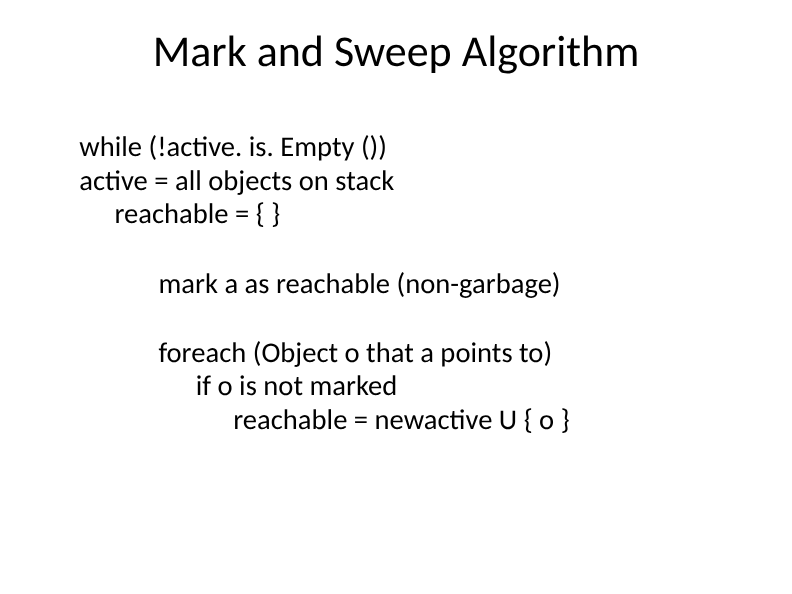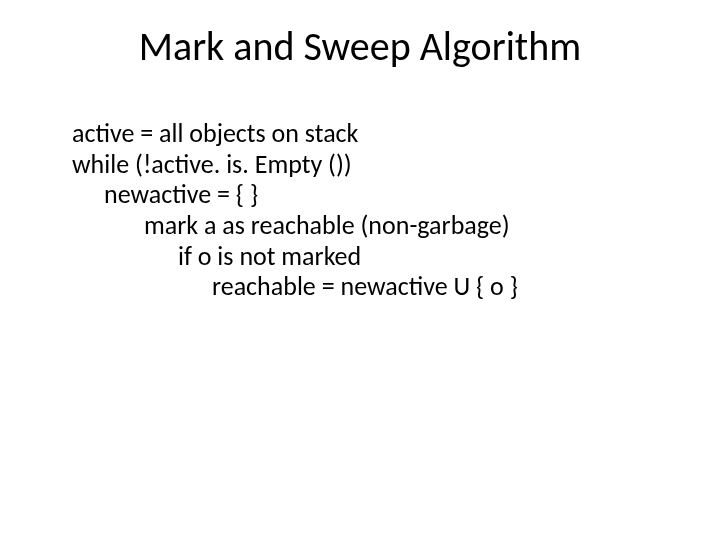--- a/index.html
+++ b/index.html
@@ -30,31 +30,32 @@
   }
   .body {
     position: absolute;
     top: 118px;
     left: 72px;
     right: 50px;
     font-size: 26px;
     line-height: 1.18;
   }
   .indent1 { padding-left: 32px; }
-  .indent2 { padding-left: 72px; }
+  .indent2 { padding-left: 72px; margin-top: 32px; }
   .indent3 { padding-left: 106px; }
   .indent4 { padding-left: 140px; }
   .smaller { font-size: 24px; }
 </style>
 </head>
 <body>
 
 <div class="slide">
   <div class="title">Mark and Sweep Algorithm</div>
   <div class="body">
+    <div>while (!active. is. Empty ())</div>
     <div>active = all objects on stack</div>
-    <div>while (!active. is. Empty ())</div>
-    <div class="indent1">newactive = { }</div>
+    <div class="indent1">reachable = { }</div>
     <div class="indent2">mark a as reachable (non-garbage)</div>
+    <div class="indent2">foreach (Object o that a points to)</div>
     <div class="indent3">if o is not marked</div>
     <div class="indent4">reachable = newactive U { o }</div>
   </div>
 </div>
 
 </body></html>

